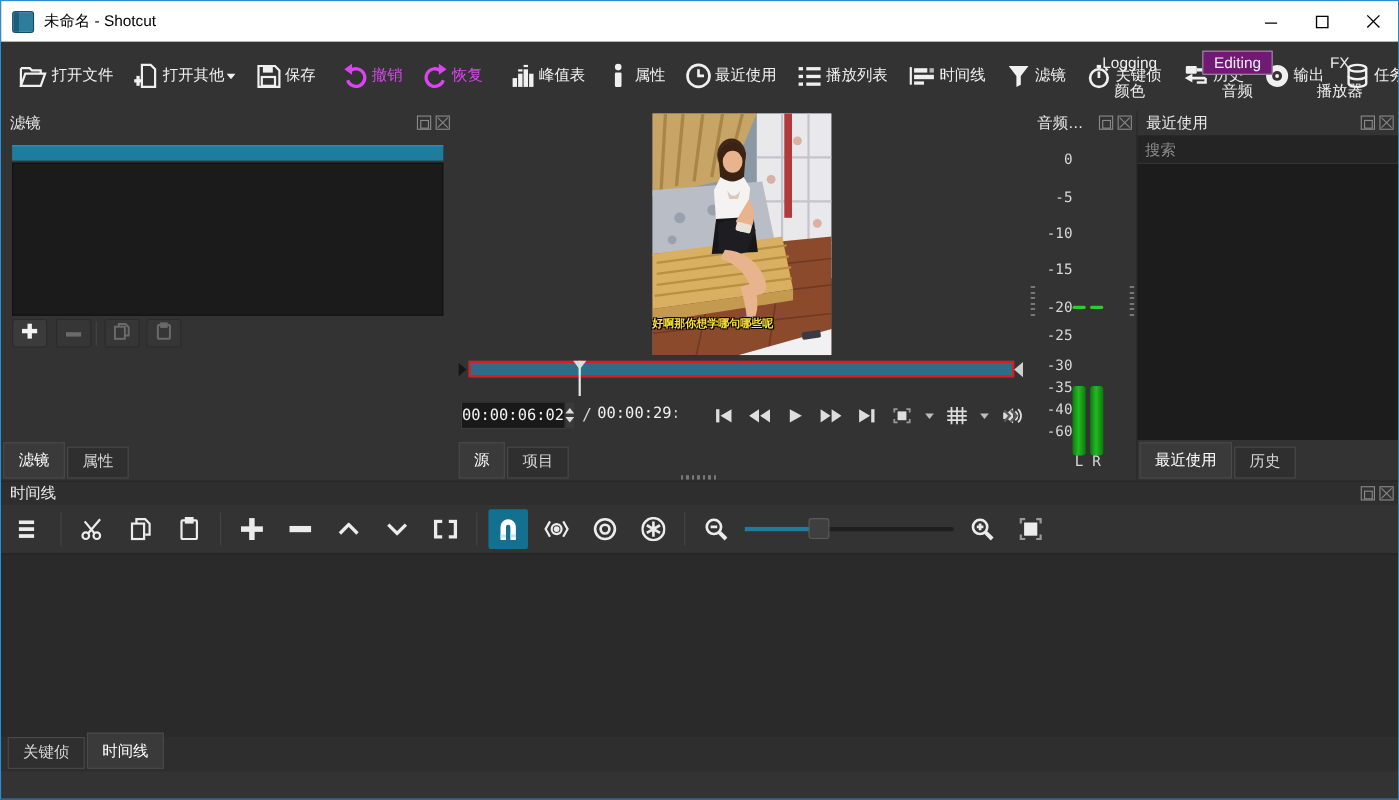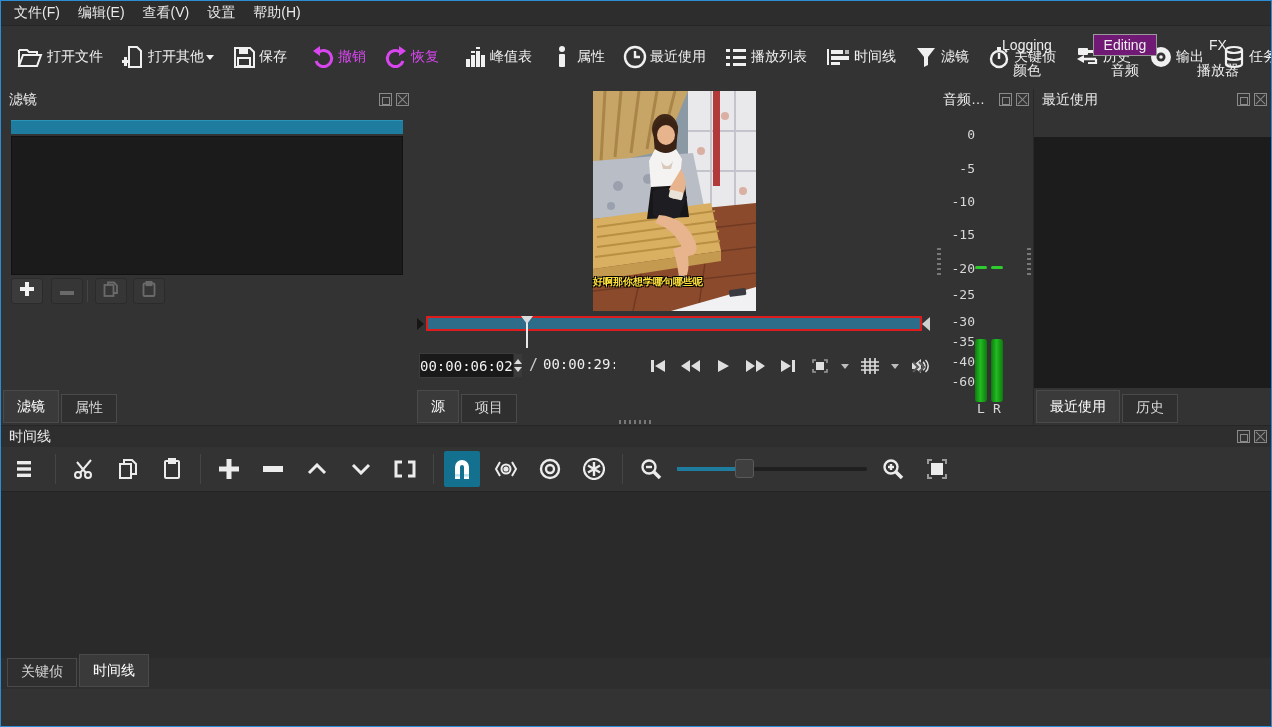--- a/index.html
+++ b/index.html
@@ -122,28 +122,49 @@
   
   .bottom-bar{ position:relative; height:31px; background:#2e2e2e; }
   .bottom-bar .tabs-row{ bottom:2px; left:6px; }
   svg{ shape-rendering:geometricPrecision; }
 </style>
 </head>
 <body>
 
 <div id="app">
 
-
-  <div class="menubar">
-    <span class="menu-item">文件(F)</span>
-    <span class="menu-item">编辑(E)</span>
-    <span class="menu-item">查看(V)</span>
-    <span class="menu-item">设置</span>
-    <span class="menu-item">帮助(H)</span>
+  <div class="titlebar">
+    <div class="appicon"></div>
+    <div class="title-text">未命名 - Shotcut</div>
+    <div class="wincontrols">
+      <div class="winbtn">
+        <span>
+            <svg width="12" height="12" viewBox="0 0 12 12">
+              <line x1="0" y1="7" x2="11" y2="7" stroke="#000" stroke-width="1.2"></line>
+            </svg>
+          </span>
+      </div>
+      <div class="winbtn">
+        <span>
+            <svg width="12" height="12" viewBox="0 0 12 12">
+              <rect x="0.75" y="0.75" width="10.5" height="10.5" fill="none" stroke="#000" stroke-width="1.4"></rect>
+            </svg>
+          </span>
+      </div>
+      <div class="winbtn">
+        <span>
+            <svg width="13" height="13" viewBox="0 0 13 13">
+              <line x1="1" y1="1" x2="12" y2="12" stroke="#000" stroke-width="1.2"></line>
+              <line x1="12" y1="1" x2="1" y2="12" stroke="#000" stroke-width="1.2"></line>
+            </svg>
+          </span>
+      </div>
+    </div>
   </div>
+
 
   <div class="toolbar">
     <div class="tbtn">
       <span>
           <svg width="28" height="24" viewBox="0 0 28 24" fill="none" stroke="#f0f0f0" stroke-width="2">
             <path d="M3 5 h8 l2 2 h8 v3"></path>
             <path d="M3 21 V5 M3 21 l4 -11 h18 l-4 11 Z" fill="none"></path>
           </svg>
         </span>
       <span class="lbl">打开文件</span>
@@ -508,20 +529,23 @@
     </div>
 
     <div class="recent-panel">
       <div class="panel-header">
         <span class="panel-title">最近使用</span>
         <span class="ph-icons">
           <span class="ph-ic float"></span>
           <span class="ph-ic close"></span>
         </span>
       </div>
+      <div class="search-row">
+        <input type="text" placeholder="搜索" style="">
+      </div>
       <div class="recent-list"></div>
       <div class="tabs-row">
         <span class="tab active">最近使用</span>
         <span class="tab">历史</span>
       </div>
     </div>
   </div>
 
   <div class="timeline">
     <div class="tl-header">

